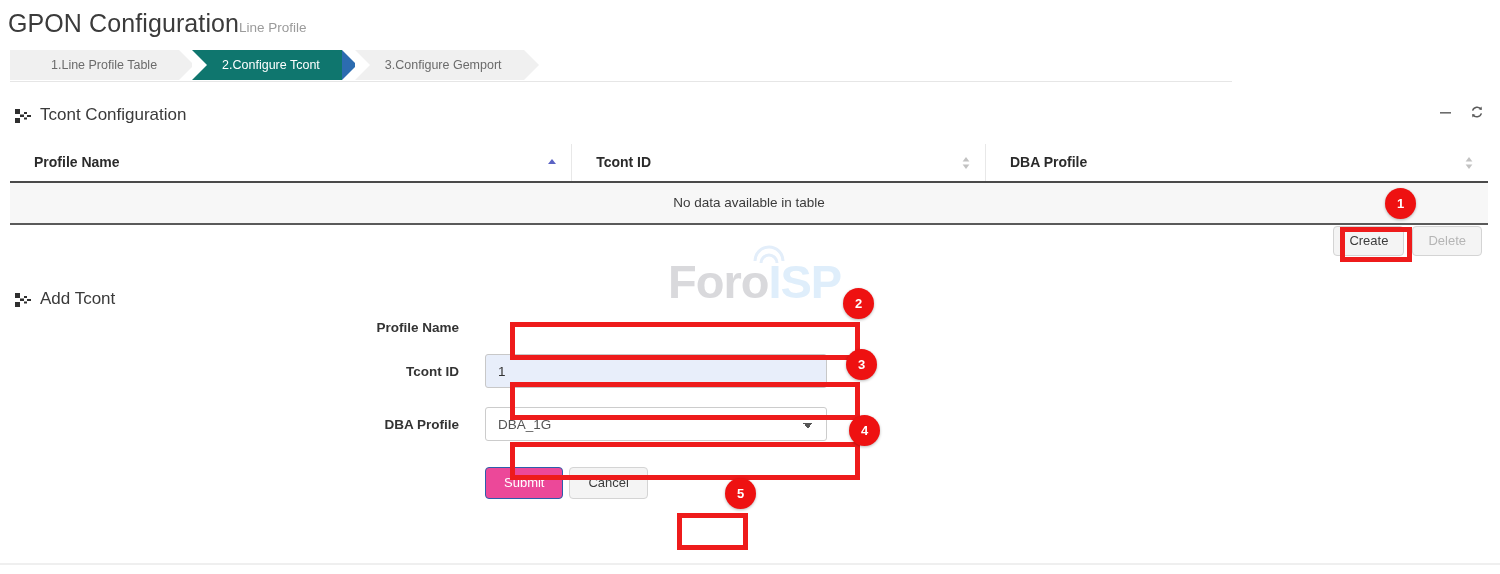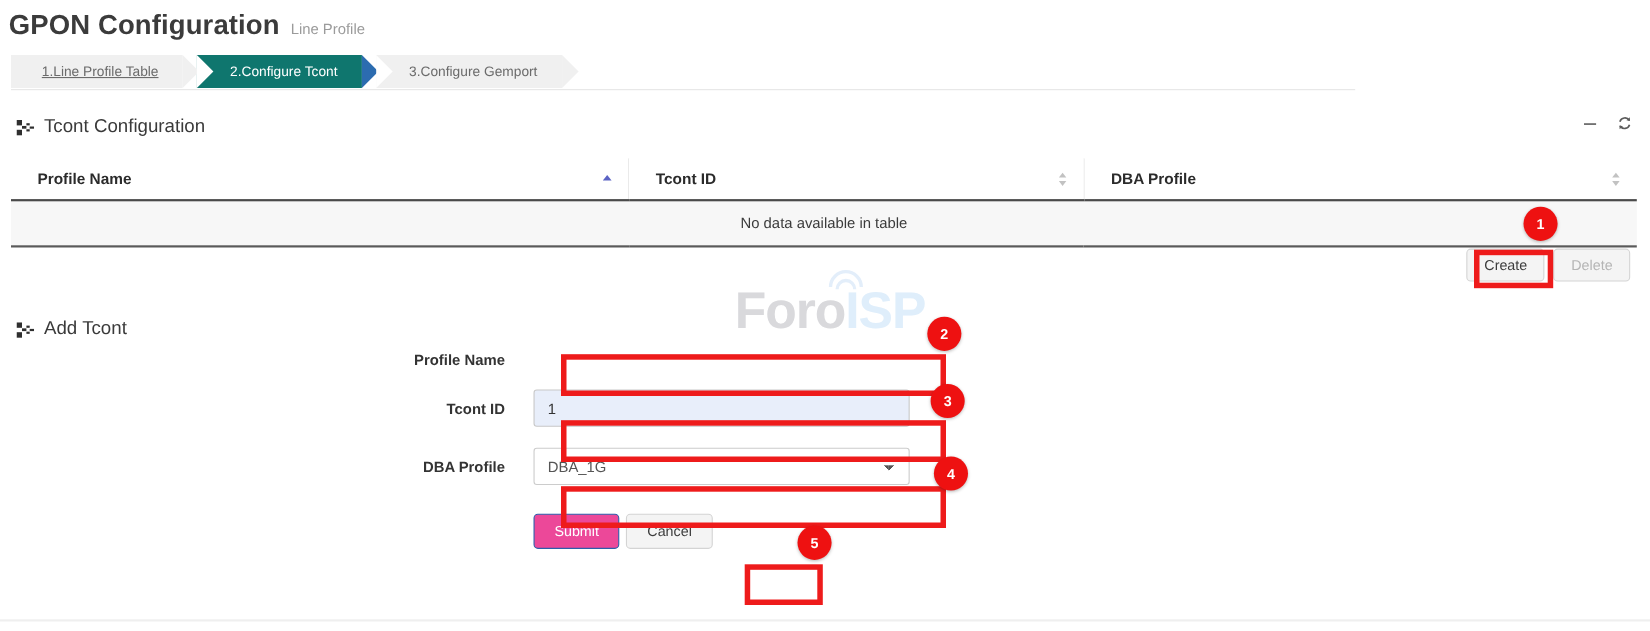--- a/index.html
+++ b/index.html
@@ -39,27 +39,26 @@
   
   .page-header {
     position: absolute;
     left: 8px; top: 9px;
     display: flex; align-items: baseline;
     z-index: 3;
   }
   .page-title {
     font-size: 25px;
     color: #3b3b3b;
-    font-weight: bold;
+    font-weight: normal;
     letter-spacing: .1px;
   }
   .page-subtitle {
     font-size: 13.5px;
     color: #9b9b9b;
-    margin-left: 10px;
   }
 
   
   .steps {
     position: absolute;
     left: 10px; top: 50px;
     display: flex;
     height: 30px;
     z-index: 3;
   }
@@ -67,21 +66,21 @@
     position: relative;
     height: 30px;
     display: flex; align-items: center; justify-content: center;
     font-size: 12.5px;
     padding: 0 22px 0 30px;
     background: #f0f0f0;
     color: #6b6b6b;
     margin-right: 13px;
     white-space: nowrap;
   }
-  .step:first-child { padding-left: 28px; text-decoration: underline; }
+  .step:first-child { padding-left: 41px; }
   .step::after {
     content: "";
     position: absolute;
     right: -15px; top: 0;
     width: 0; height: 0;
     border-top: 15px solid transparent;
     border-bottom: 15px solid transparent;
     border-left: 15px solid #f0f0f0;
     z-index: 2;
   }

